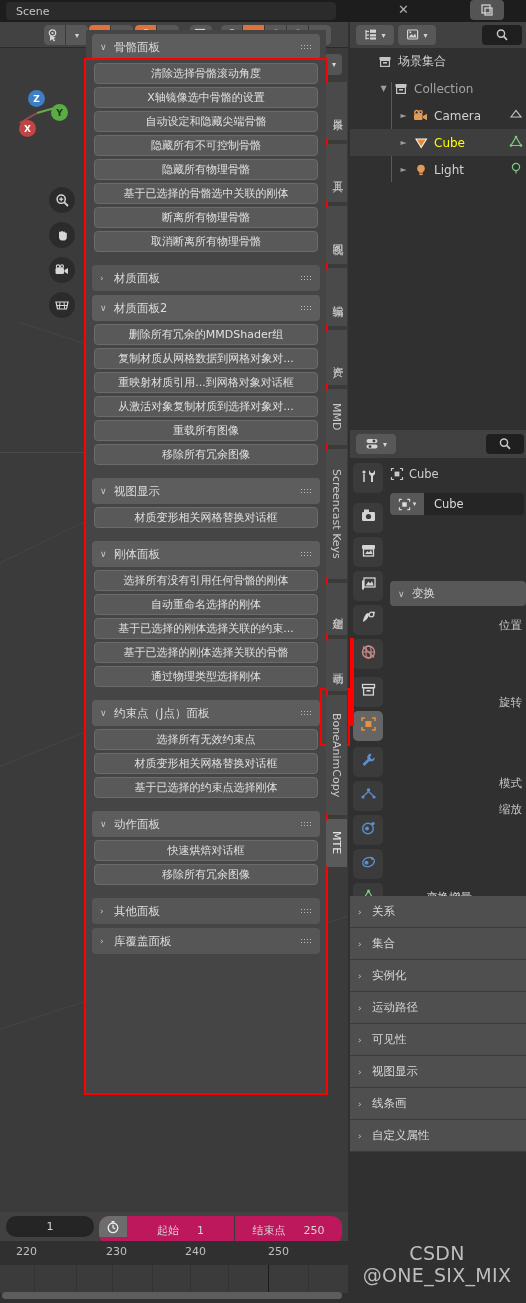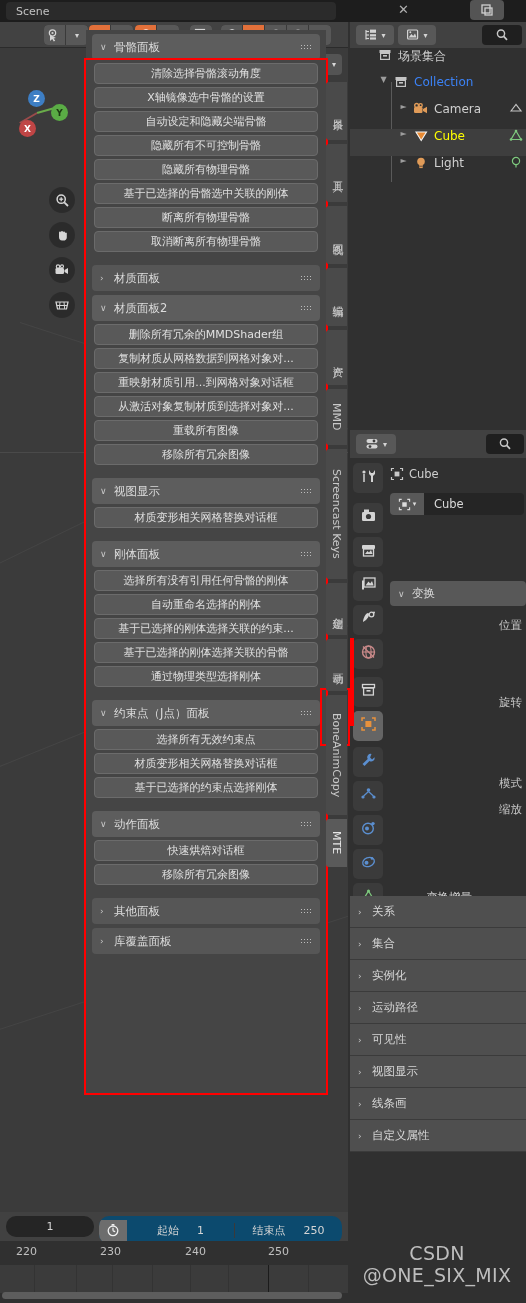--- a/index.html
+++ b/index.html
@@ -121,21 +121,21 @@
   .hdr-btn {
     height:20px; background:#585858; border-radius:4px; color:#d4d4d4;
     display:flex; align-items:center; justify-content:center; gap:2px; padding:0 4px;
   }
   .otl-search {
     position:absolute; right:4px; top:3px; width:40px; height:20px;
     background:#1f1f1f; border-radius:4px; display:flex; align-items:center; justify-content:center;
   }
   .otl-row {
     position:absolute; left:0; width:176px; height:27px;
-    display:flex; align-items:flex-start; color:#d0d0d0; font-size:12px;
+    display:flex; align-items:center; color:#d0d0d0; font-size:12px;
   }
   .otl-row.sel { background:#3e3e3e; }
   .otl-row .dis { width:15px; text-align:center; color:#9d9d9d; font-size:8px; }
   .otl-icon { width:20px; display:flex; align-items:center; justify-content:center; }
   .vline { position:absolute; width:1px; background:#5a5a5a; }
 
   
   .props {
     position:absolute; left:350px; top:430px; width:176px; height:782px;
     background:#303030;
@@ -191,21 +191,21 @@
     position:absolute; left:0; top:1212px; width:526px; height:91px; background:#303030;
   }
   .tl-hdr { position:absolute; left:0; top:0; width:348px; height:29px; background:#414141; }
   .tl-frame {
     position:absolute; left:6px; top:4px; width:88px; height:21px;
     background:#252525; border-radius:10px; color:#d5d5d5; font-size:11px;
     display:flex; align-items:center; justify-content:center;
   }
   .tl-range {
     position:absolute; left:99px; top:4px; width:243px; height:28px;
-    background:#0c4a6e; border-radius:10px; display:flex; align-items:center;
+    background:#be185d; border-radius:10px; display:flex; 
     overflow:hidden;
   }
   .tl-clock { width:28px; height:21px; background:#6d6d6d; display:flex; align-items:center; justify-content:center; }
   .tl-seg { flex:1; display:flex; align-items:center; justify-content:center; gap:18px;
             color:#d5d5d5; font-size:11px; border-right:1px solid #3a3a3a; }
   .tl-seg:last-child { border-right:none; }
   .tl-ruler { position:absolute; left:0; top:29px; width:348px; height:24px; background:#303030; }
   .tl-tick { position:absolute; top:4px; color:#c0c0c0; font-size:11px; }
   .tl-track { position:absolute; left:0; top:53px; width:348px; height:28px; background:#3b3b3b; }
   .tl-vline { position:absolute; top:0; width:1px; height:28px; background:#333; }
@@ -494,21 +494,21 @@
         <div class="otl-row" style="top: 53px;">
           <span style="width:26px"></span>
           <span class="dis">▼</span>
           <span class="otl-icon">
             <svg width="15" height="14" viewBox="0 0 15 14">
               <rect x="1.5" y="2" width="11" height="3" fill="#c4c4c4"></rect>
               <rect x="2.6" y="5.4" width="8.8" height="6" fill="none" stroke="#c4c4c4" stroke-width="1.2"></rect>
               <rect x="5" y="7" width="4" height="1.6" fill="#c4c4c4"></rect>
             </svg>
           </span>
-          <span style="color:#3b82f6; padding-left:3px;">Collection</span>
+          <span style="color:#a3a3a3; padding-left:3px;">Collection</span>
         </div>
         <div class="otl-row" style="top: 80px;">
           <span style="width:46px"></span>
           <span class="dis">►</span>
           <span class="otl-icon">
             <svg width="16" height="14" viewBox="0 0 16 14">
               <rect x="1" y="5" width="8.5" height="6" rx="1.2" fill="#e09b58"></rect>
               <path d="M10 7 L14 4.8 V11.2 L10 9 Z" fill="#e09b58"></path>
               <circle cx="3.6" cy="3.4" r="1.9" fill="none" stroke="#e09b58" stroke-width="1.4"></circle>
               <circle cx="7.6" cy="3.2" r="1.6" fill="none" stroke="#e09b58" stroke-width="1.4"></circle>
@@ -776,21 +776,21 @@
           <span>1</span>
         </div>
         <div class="tl-seg">
           <span>结束点</span>
           <span>250</span>
         </div>
       </div>
     </div>
     <div class="tl-ruler" id="tl-ruler">
         <span class="tl-tick" style="left: 16px;">220</span>
-        <span class="tl-tick" style="left: 100px;">230</span>
+        <span class="tl-tick" style="left: 106px;">230</span>
         <span class="tl-tick" style="left: 185px;">240</span>
         <span class="tl-tick" style="left: 268px;">250</span>
       </div>
     <div class="tl-track">
       <div class="tl-vline" style="left:34px;"></div>
         <div class="tl-vline" style="left:76px;"></div>
       <div class="tl-vline" style="left:112px;"></div>
         <div class="tl-vline" style="left:152px;"></div>
       <div class="tl-vline" style="left:190px;"></div>
         <div class="tl-vline" style="left:228px;"></div>

